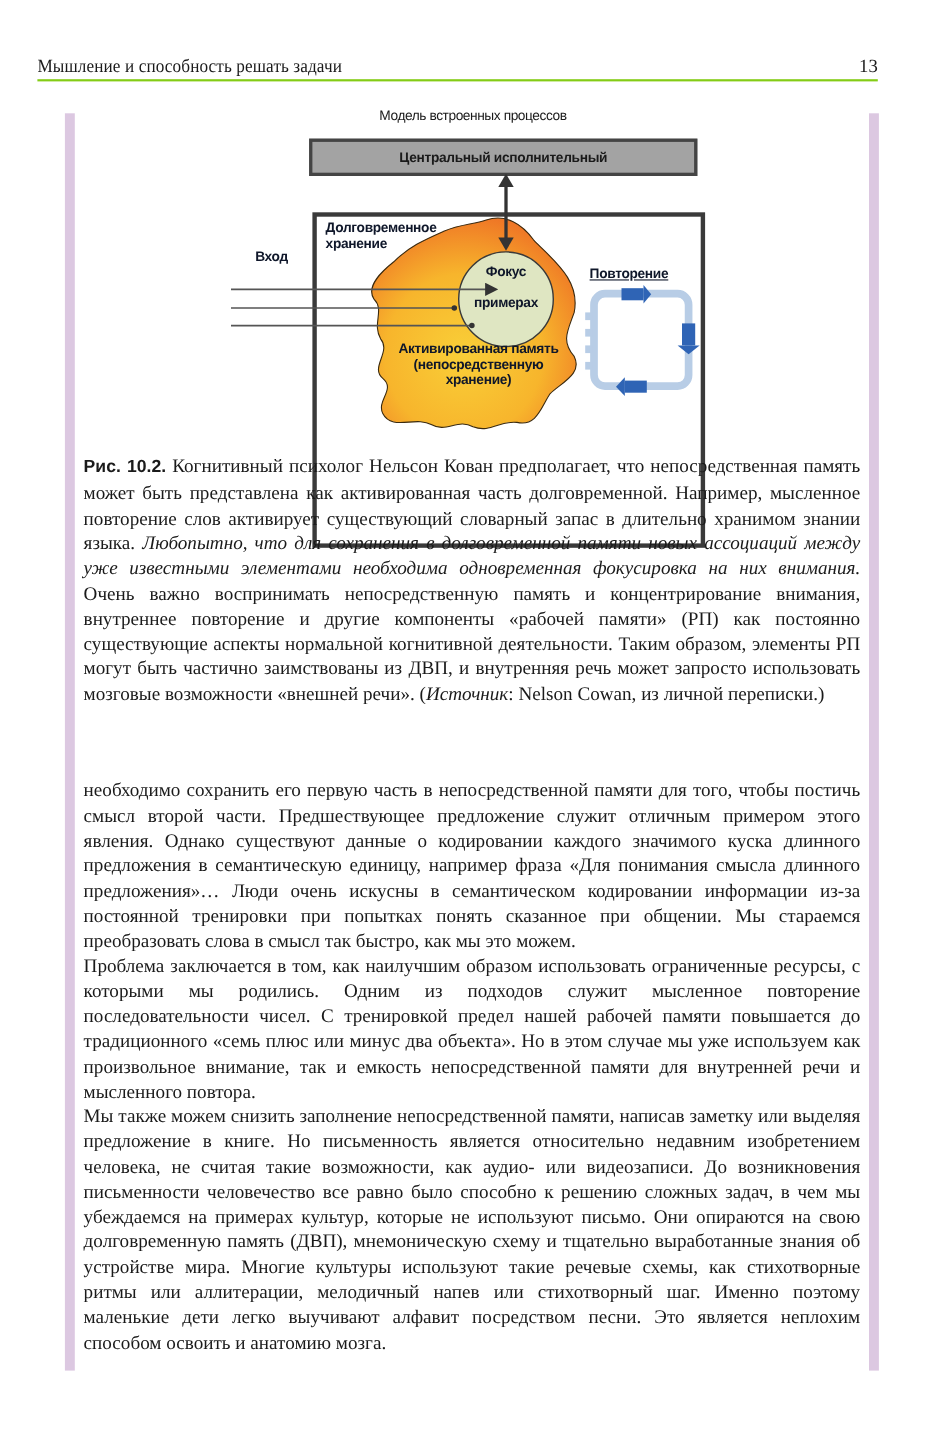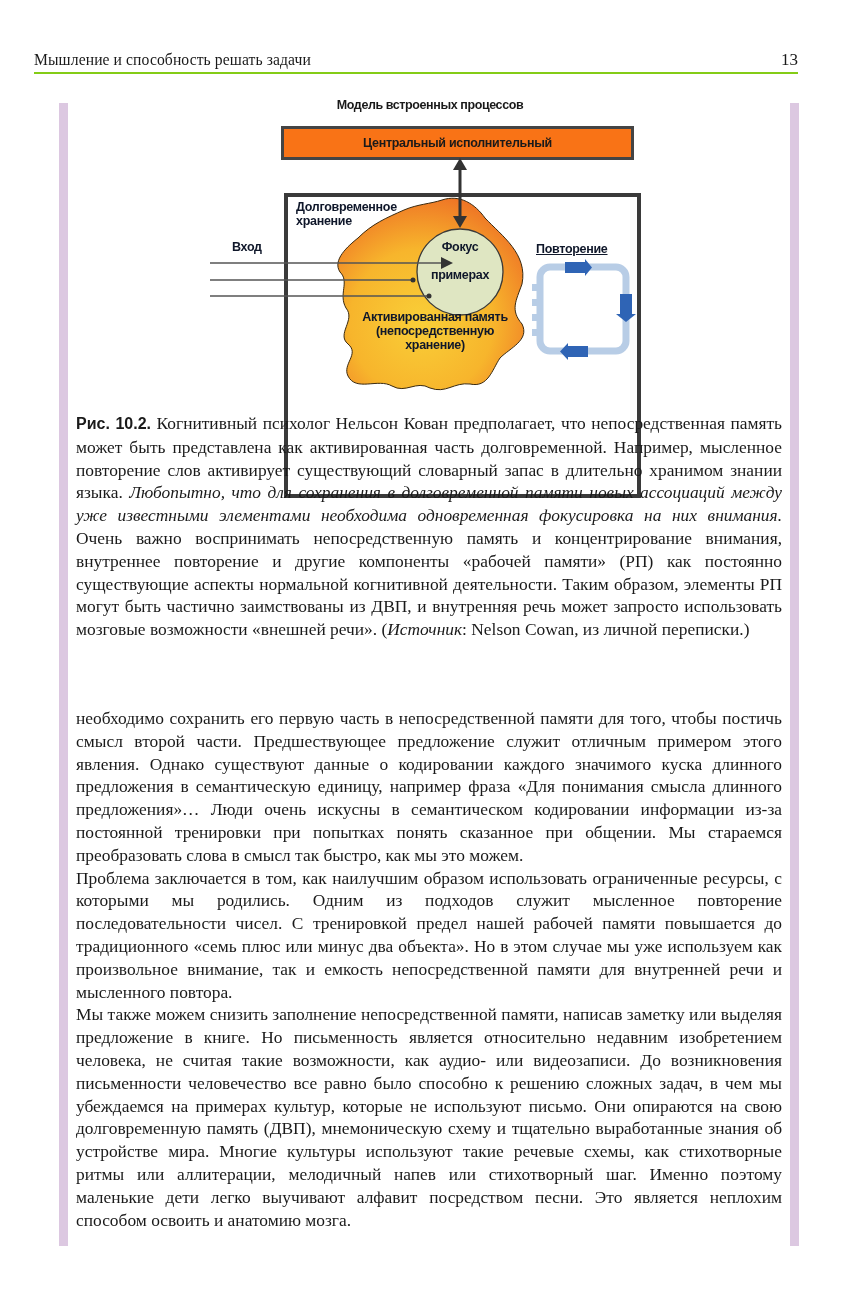--- a/index.html
+++ b/index.html
@@ -4,22 +4,22 @@
 <style>
   html,body{margin:0;padding:0;background:#ffffff;}
   body{width:856px;height:1299px;position:relative;overflow:hidden;font-family:"Liberation Serif","DejaVu Serif",serif;color:#1a1a1a;}
   .running-head{position:absolute;left:34px;top:48px;width:764px;height:24px;border-bottom:2px solid #84cc16;}
   .running-head .title{position:absolute;left:0;top:2px;font-size:17px;letter-spacing:0.1px;transform:scaleX(0.92);transform-origin:left;}
   .running-head .pageno{position:absolute;right:0;top:2px;font-size:17px;}
   .side-bar{position:absolute;top:103px;width:9px;height:1143px;background:#dcc8e1;}
   .side-bar.left{left:59px;}
   .side-bar.right{left:790px;}
   .figure{position:absolute;left:210px;top:96px;width:440px;height:312px;}
-  .fig-title{position:absolute;left:0;width:100%;top:2px;text-align:center;font-family:"Liberation Sans",sans-serif;font-weight:bold;font-size:12.5px;letter-spacing:-0.4px;}
-  .exec-box{position:absolute;left:71px;top:30px;width:353px;height:34px;border:3px solid #444;box-sizing:border-box;background:#f97316;display:flex;align-items:center;justify-content:center;font-family:"Liberation Sans",sans-serif;font-weight:bold;font-size:12.5px;letter-spacing:-0.3px;}
+  .fig-title{position:absolute;left:0;width:100%;top:2px;text-align:center;font-family:"Liberation Sans",sans-serif;font-weight:normal;font-size:12.5px;letter-spacing:-0.4px;}
+  .exec-box{position:absolute;left:71px;top:30px;width:353px;height:34px;border:3px solid #444;box-sizing:border-box;background:#a3a3a3;display:flex;align-items:center;justify-content:center;font-family:"Liberation Sans",sans-serif;font-weight:bold;font-size:12.5px;letter-spacing:-0.3px;}
   .lt-box{position:absolute;left:74px;top:97px;width:357px;height:305px;border:4px solid #3a3a3a;box-sizing:border-box;background:#fff;}
   .fig-label{position:absolute;font-family:"Liberation Sans",sans-serif;font-weight:bold;font-size:12.5px;letter-spacing:-0.3px;line-height:14px;color:#0f172a;}
   .caption{position:absolute;left:76px;top:412px;width:706px;font-size:17.4px;line-height:22.8px;text-align:justify;}
   .caption .fig-num{font-family:"Liberation Sans",sans-serif;font-weight:bold;font-size:16px;}
   .body-text{position:absolute;left:76px;top:690px;width:706px;font-size:17.4px;line-height:22.8px;text-align:justify;}
   .body-text p{margin:0;}
   .body-text p.first{text-indent:0;margin-top:17px;}
 </style>
 </head>
 <body>
@@ -76,21 +76,21 @@
     <rect x="322" y="188" width="7" height="7" fill="#b8cde6"></rect>
     <rect x="322" y="203" width="7" height="7" fill="#b8cde6"></rect>
     <rect x="322" y="218" width="7" height="7" fill="#b8cde6"></rect>
     <rect x="322" y="233" width="7" height="7" fill="#b8cde6"></rect>
   </svg>
 
   <div class="fig-label" style="left:86px;top:104px;">
     <div>Долговременное</div>
     <div>хранение</div>
   </div>
-  <div class="fig-label" style="left:22px;top:144px;">Вход</div>
+  <div class="fig-label" style="left:22px;top:130px;">Вход</div>
   <div class="fig-label" style="left:220px;top:144px;width:60px;text-align:center;">Фокус</div>
   <div class="fig-label" style="left:215px;top:172px;width:70px;text-align:center;">примерах</div>
   <div class="fig-label" style="left:326px;top:146px;text-decoration:underline;">Повторение</div>
   <div class="fig-label" style="left:140px;top:214px;width:170px;text-align:center;">
     <div>Активированная память</div>
     <div>(непосредственную</div>
     <div>хранение)</div>
   </div>
 </div>
 

